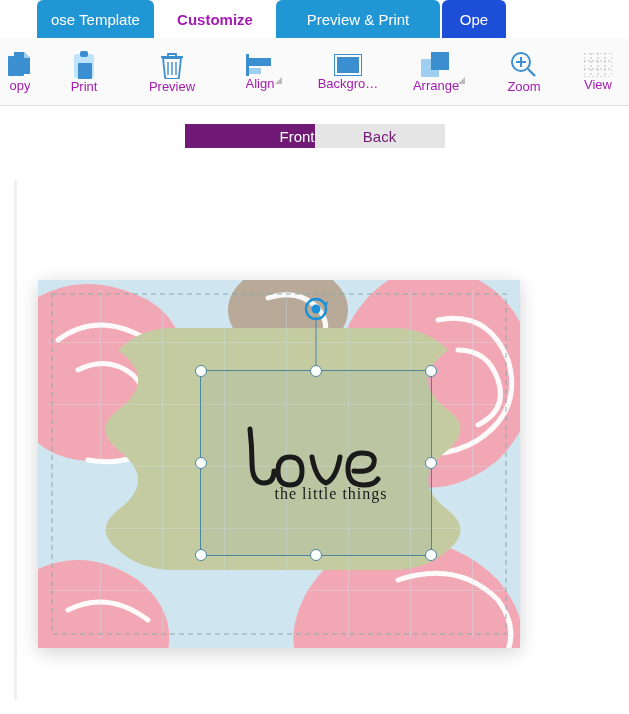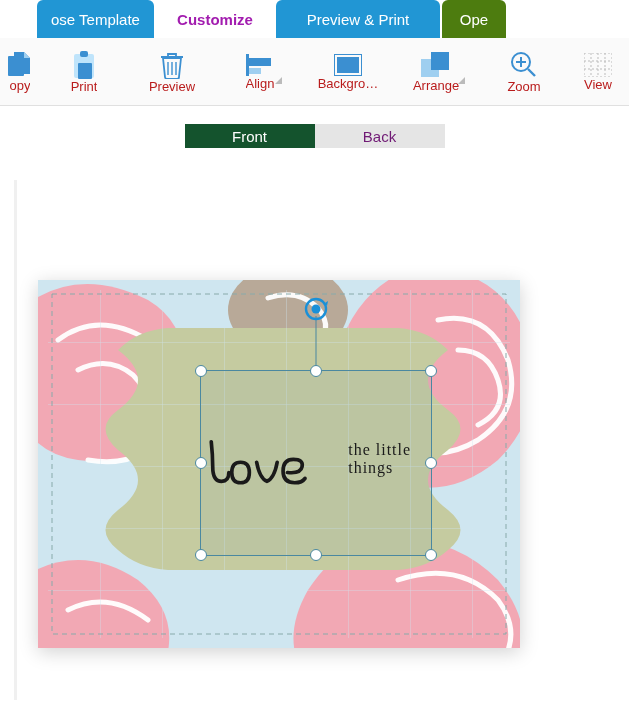--- a/index.html
+++ b/index.html
@@ -13,21 +13,21 @@
     color: #fff;
     font-size: 15px;
     display: flex;
     align-items: center;
     justify-content: center;
     border-radius: 6px 6px 0 0;
     margin-right: 2px;
     cursor: pointer;
     white-space: nowrap;
   }
-  .wizard-tab.dark { background: #4d7c0f; }
+  .wizard-tab.dark { background: #1d4ed8; }
   .wizard-tab.active { background: #fff; color: #a21caf; font-weight: bold; }
 
   
   .toolbar {
     height: 68px;
     background: #fafafa;
     border-bottom: 1px solid #e0e0e0;
     display: flex;
     align-items: flex-start;
     padding-top: 4px;
@@ -38,21 +38,21 @@
     display: flex;
     flex-direction: column;
     align-items: center;
     justify-content: center;
     cursor: pointer;
     position: relative;
   }
   .tool svg { display: block; }
   .tool-label {
     font-size: 13px;
-    color: #b91c1c;
+    color: #a21caf;
     text-align: center;
     overflow: hidden;
     max-width: 80px;
     text-overflow: ellipsis;
     white-space: nowrap;
   }
   .tool .corner {
     position: absolute;
     width: 0; height: 0;
     border-left: 7px solid transparent;
@@ -72,21 +72,21 @@
   }
   .seg {
     flex: 1;
     display: flex;
     align-items: center;
     justify-content: center;
     background: #e5e5e5;
     color: #701a75;
     cursor: pointer;
   }
-  .seg.on { background: #14532d; color: #fff; }
+  .seg.on { background: #701a75; color: #fff; justify-content: flex-end; }
 
   
   .canvas-wrap {
     position: absolute;
     left: 14px;
     top: 180px;
     width: 600px;
     height: 520px;
   }
   .canvas-scroll-border {
@@ -147,21 +147,21 @@
     transform: translate(-50%, -50%);
     cursor: pointer;
   }
   .rot-handle svg { display: block; }
 
   
   .love {
     position: absolute;
     left: 0; top: 0; right: 0; bottom: 0;
     display: flex;
-    flex-direction: row;
+    flex-direction: column;
     align-items: center;
     justify-content: center;
     pointer-events: none;
   }
   .love-sub {
     font-family: "Comic Sans MS", cursive;
     font-size: 16px;
     letter-spacing: 1px;
     color: #1a1a1a;
     margin-top: -8px;

